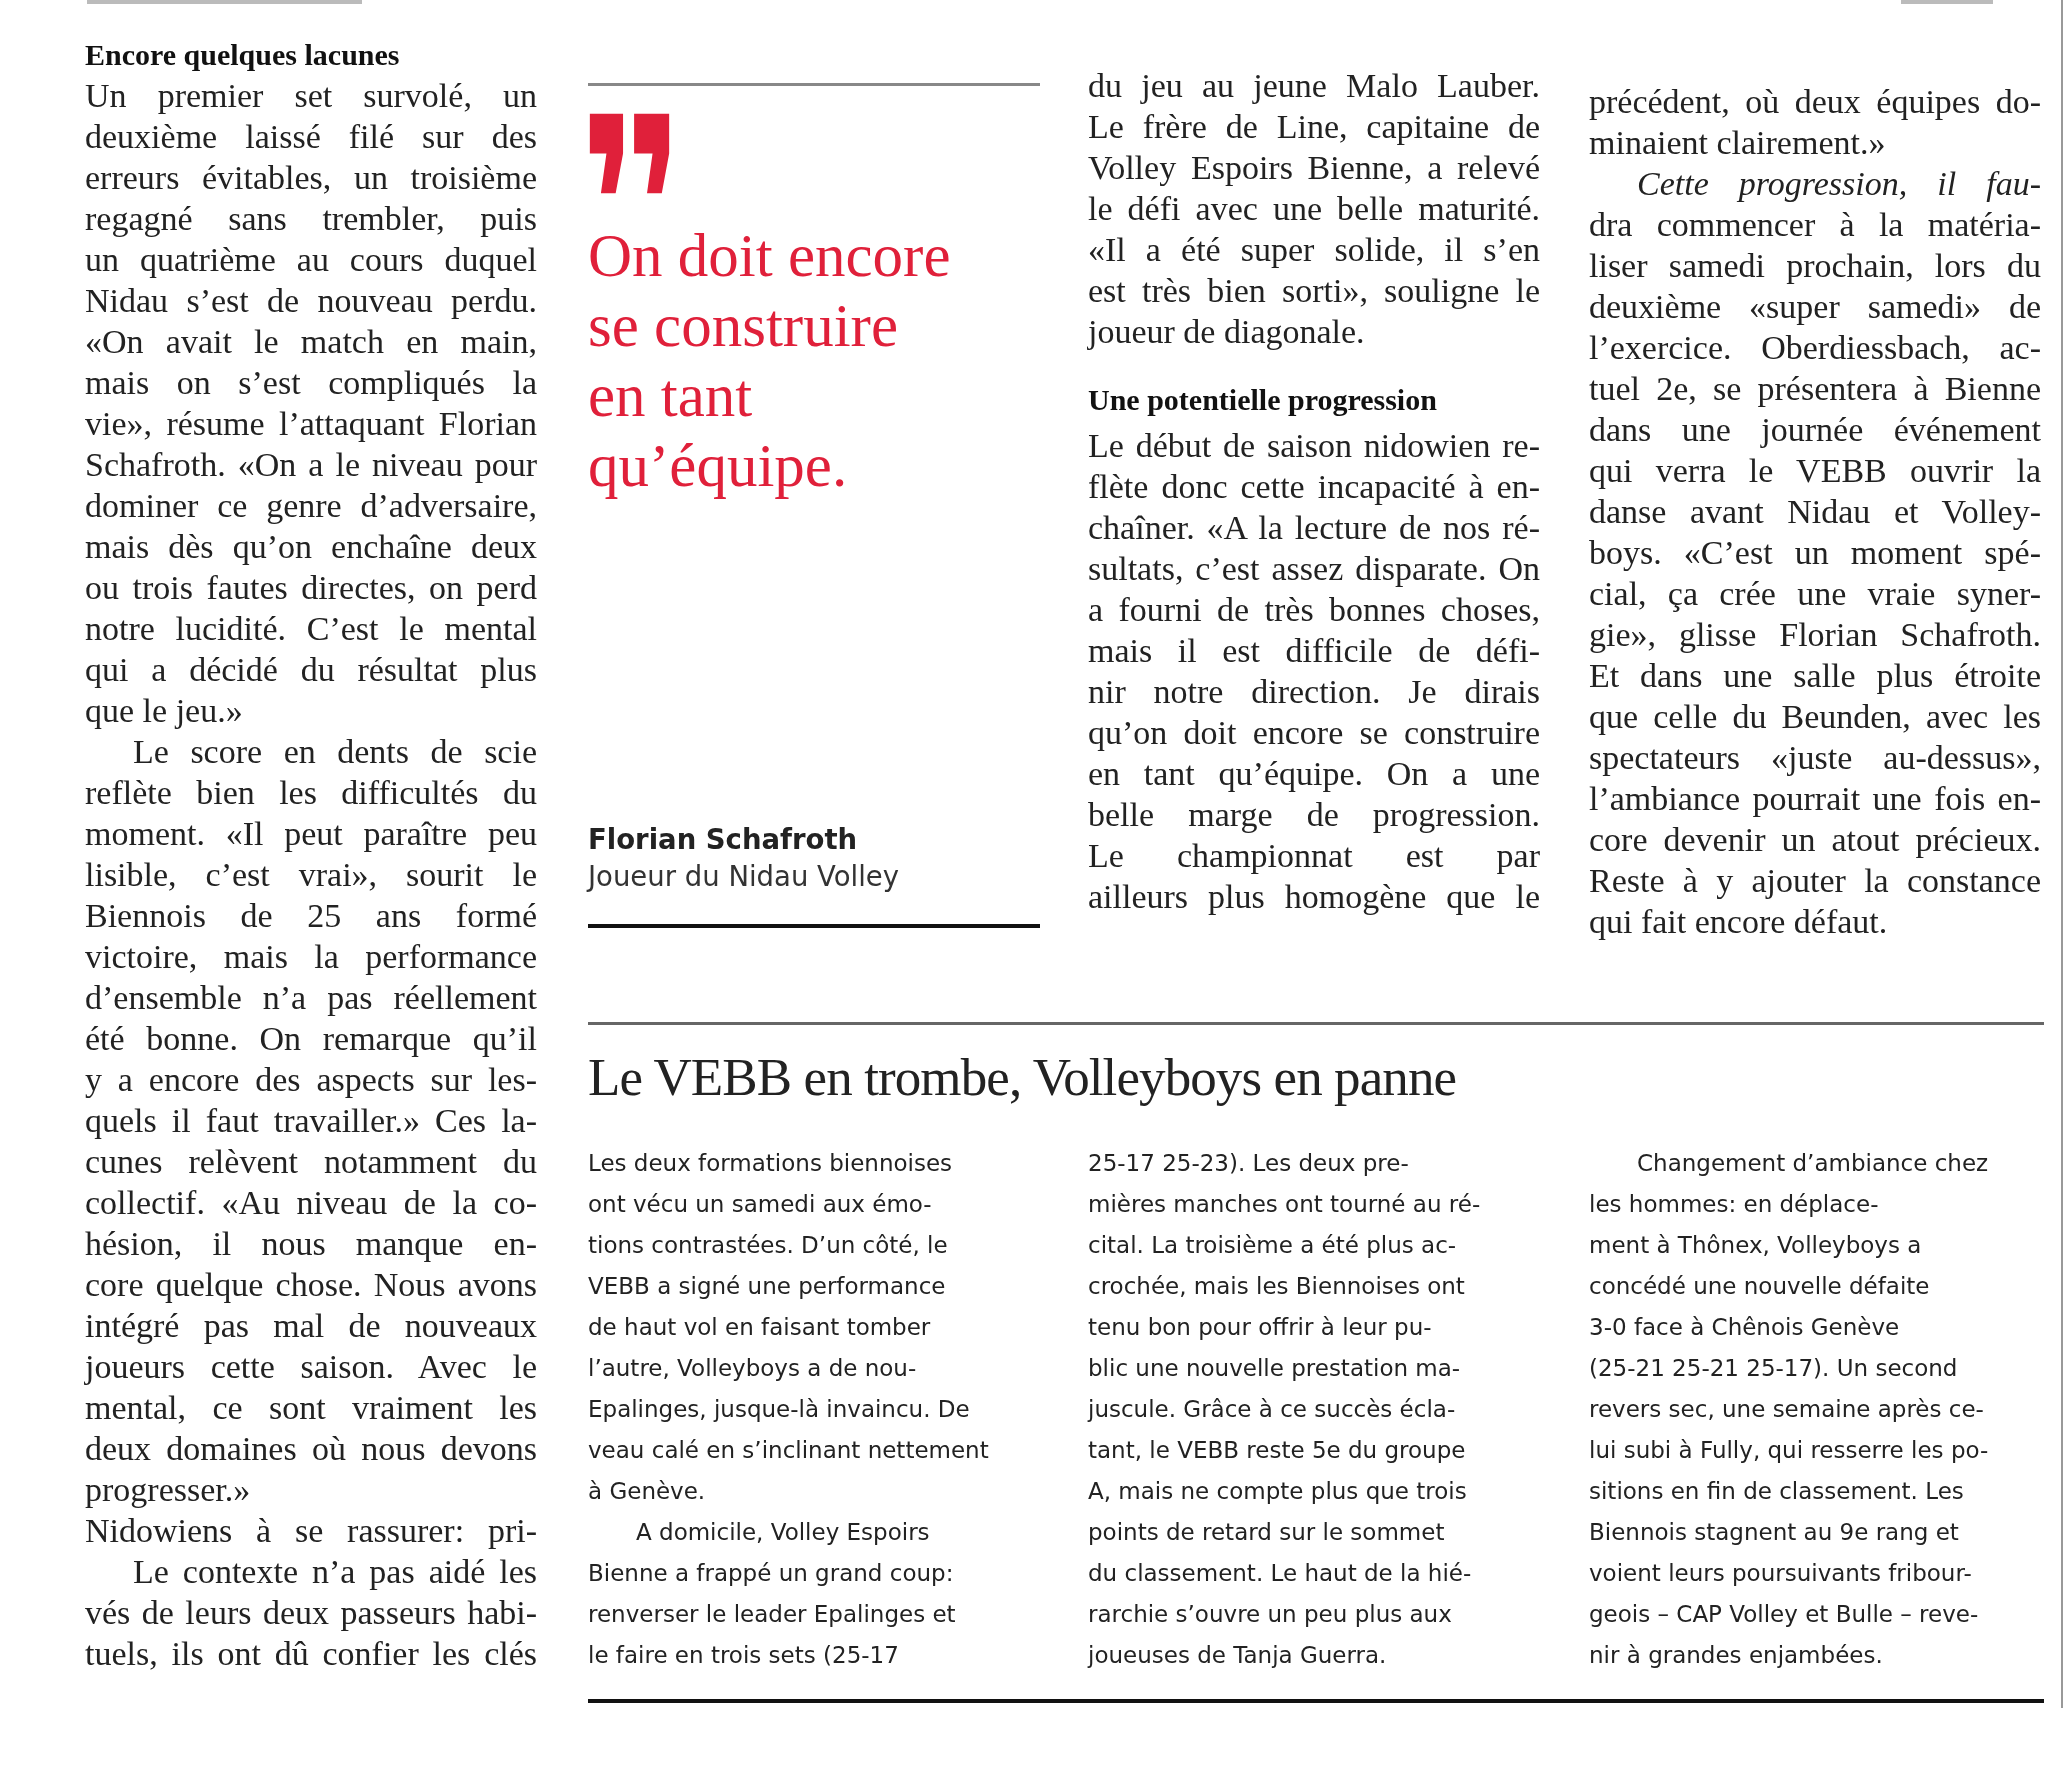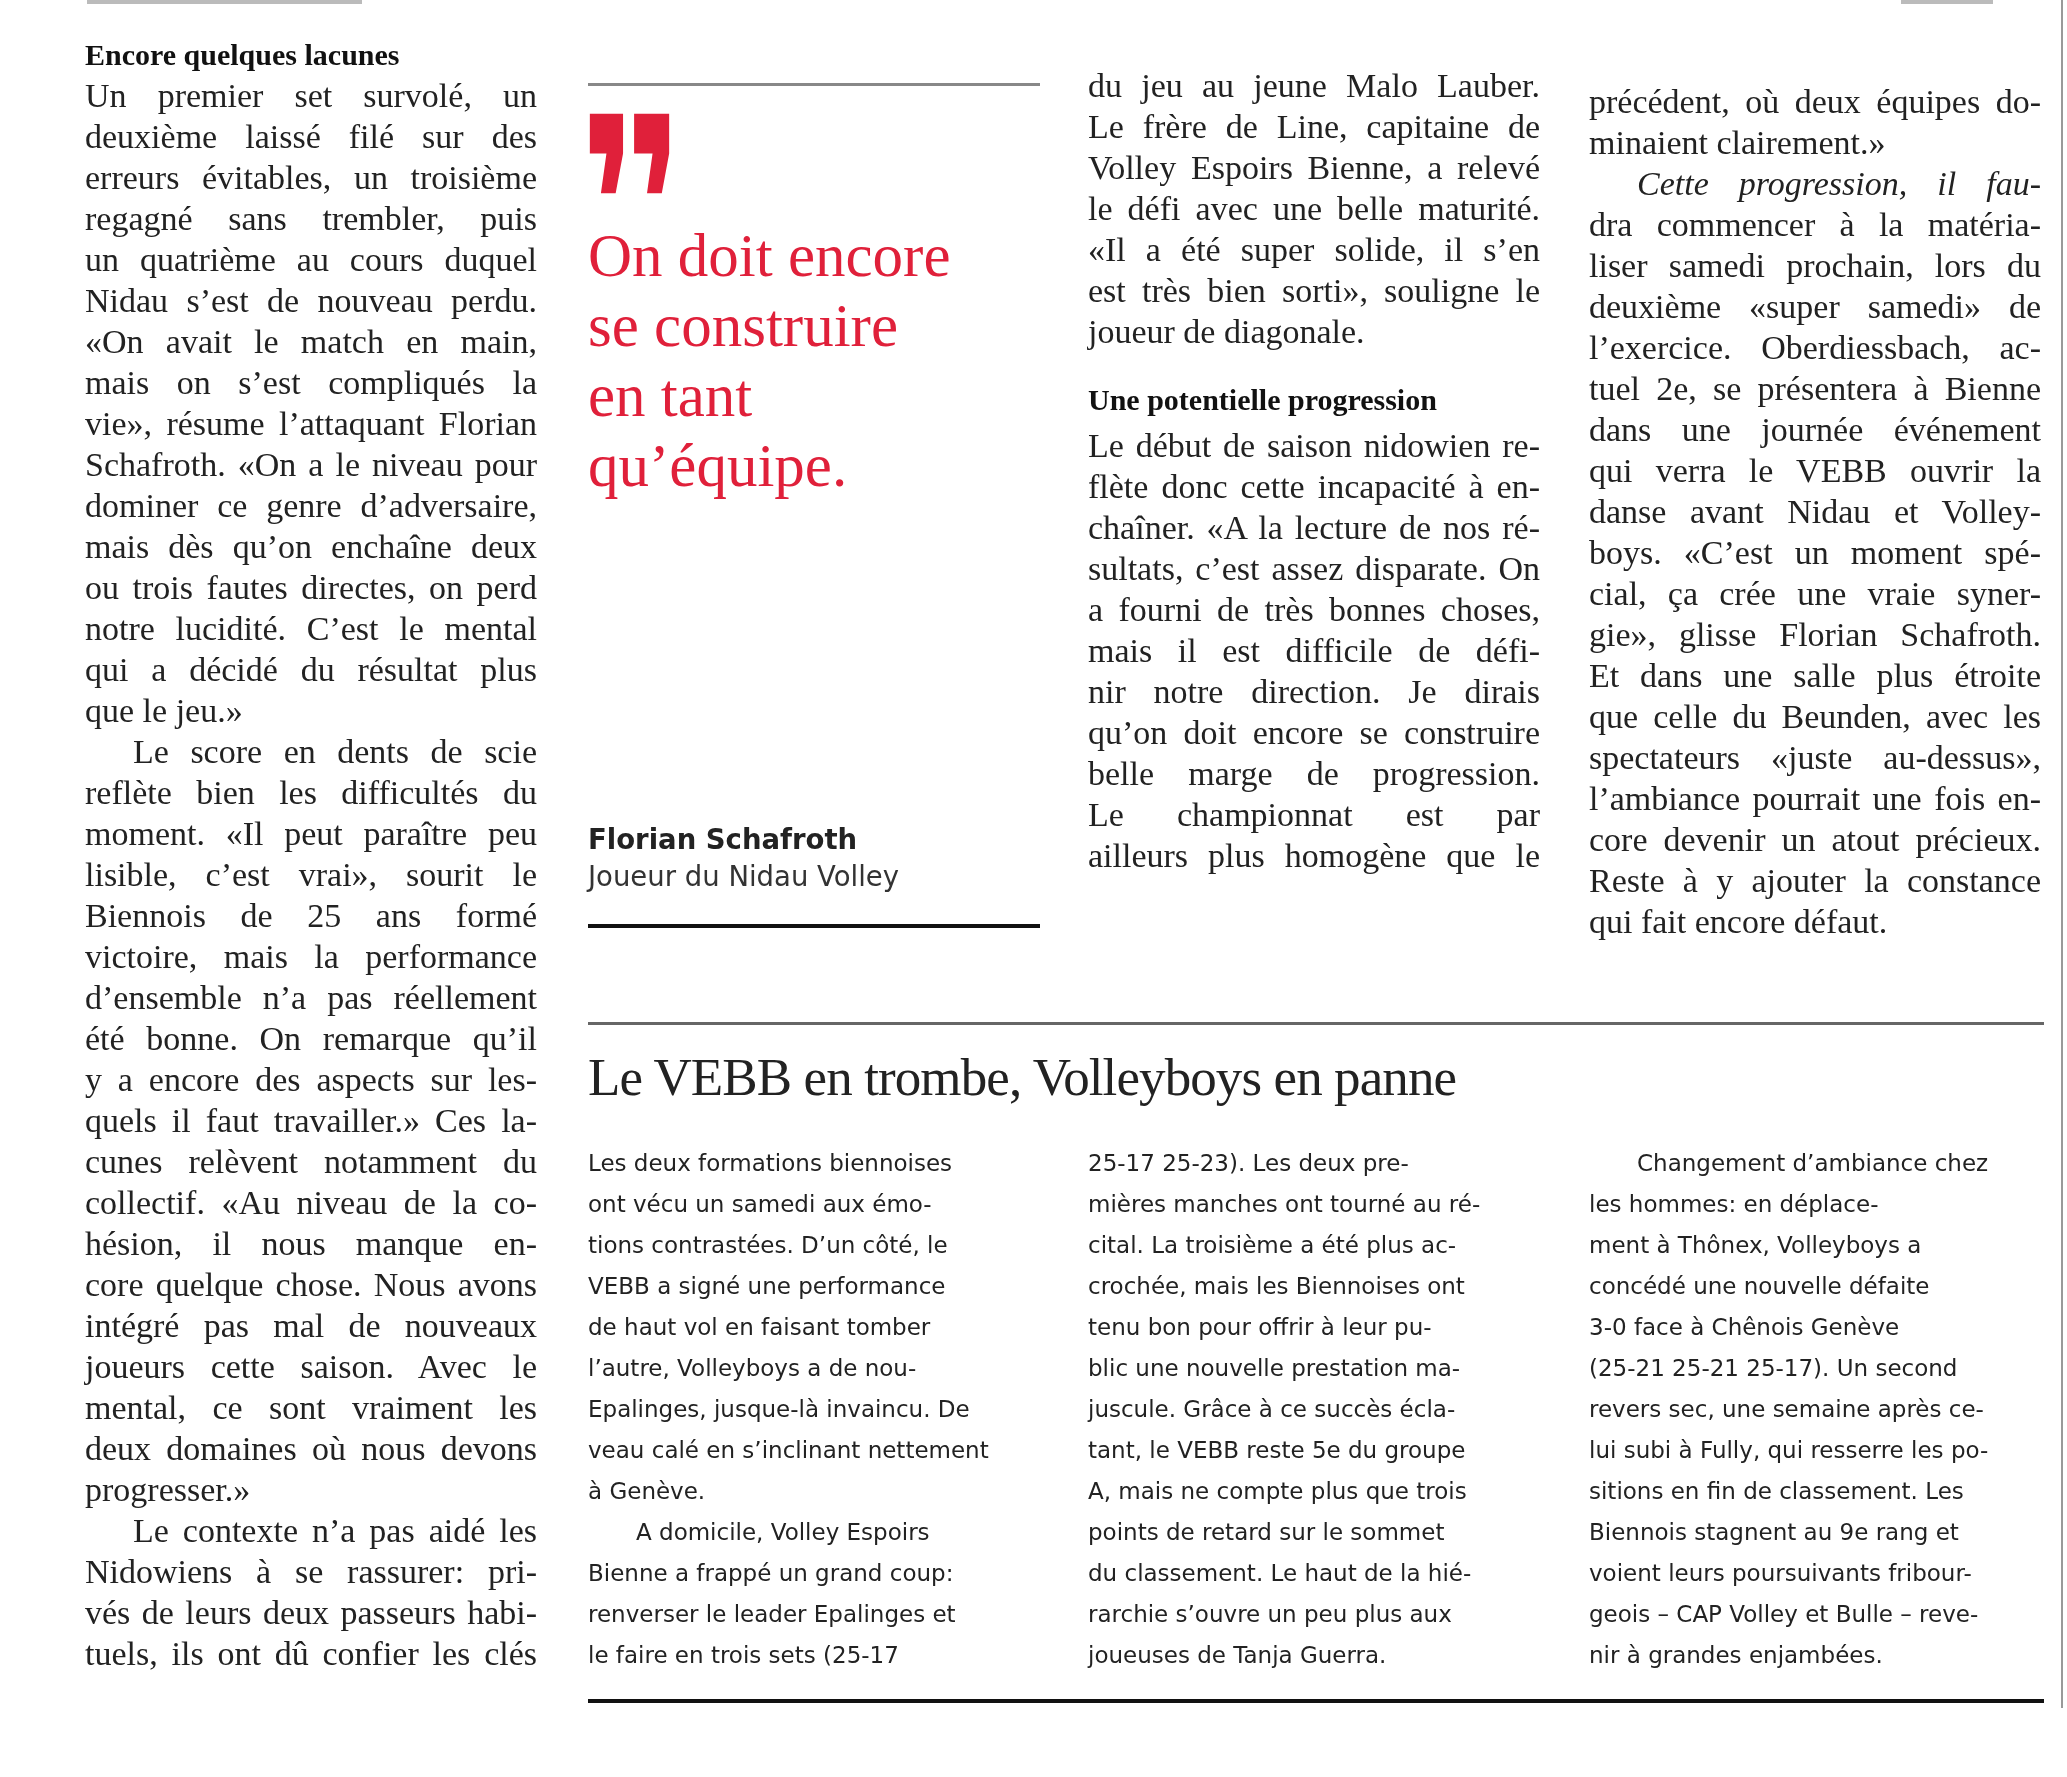--- a/index.html
+++ b/index.html
@@ -68,22 +68,22 @@
       <span class="line just">quels il faut travailler.» Ces la-</span>
       <span class="line just">cunes relèvent notamment du</span>
       <span class="line just">collectif. «Au niveau de la co-</span>
       <span class="line just">hésion, il nous manque en-</span>
       <span class="line just">core quelque chose. Nous avons</span>
       <span class="line just">intégré pas mal de nouveaux</span>
       <span class="line just">joueurs cette saison. Avec le</span>
       <span class="line just">mental, ce sont vraiment les</span>
       <span class="line just">deux domaines où nous devons</span>
       <span class="line">progresser.»</span>
+      <span class="line just">Nidowiens à se rassurer: pri-</span>
       <span class="line just" style="padding-left: 48px;">Le contexte n’a pas aidé les</span>
-      <span class="line just">Nidowiens à se rassurer: pri-</span>
       <span class="line just">vés de leurs deux passeurs habi-</span>
       <span class="line just">tuels, ils ont dû confier les clés</span>
     </div>
 </div>
 
 <div class="quote-box">
   <div class="quote-topline"></div>
   <svg class="quote-mark" viewBox="0 0 90 90">
     <path d="M2 2 H38 V45 L30 88 H14 L20 45 H2 Z" fill="#e0203a"></path>
     <path d="M50 2 H88 V45 L80 88 H64 L70 45 H50 Z" fill="#e0203a"></path>
@@ -112,20 +112,21 @@
   <h3 class="subhead" style="margin-top:27.5px;margin-bottom:5.5px;">Une potentielle progression</h3>
   <div id="col3-bottom">
       <span class="line just">Le début de saison nidowien re-</span>
       <span class="line just">flète donc cette incapacité à en-</span>
       <span class="line just">chaîner. «A la lecture de nos ré-</span>
       <span class="line just">sultats, c’est assez disparate. On</span>
       <span class="line just">a fourni de très bonnes choses,</span>
       <span class="line just">mais il est difficile de défi-</span>
       <span class="line just">nir notre direction. Je dirais</span>
       <span class="line just">qu’on doit encore se construire</span>
+      <span class="line just">en tant qu’équipe. On a une</span>
       <span class="line just">belle marge de progression.</span>
       <span class="line just">Le championnat est par</span>
       <span class="line just">ailleurs plus homogène que le</span>
     </div>
 </div>
 
 <div class="col body-serif" style="left:1589px; top:81px; width:452px;">
   <div id="col4-lines">
       <span class="line just">précédent, où deux équipes do-</span>
       <span class="line">minaient clairement.»</span>

